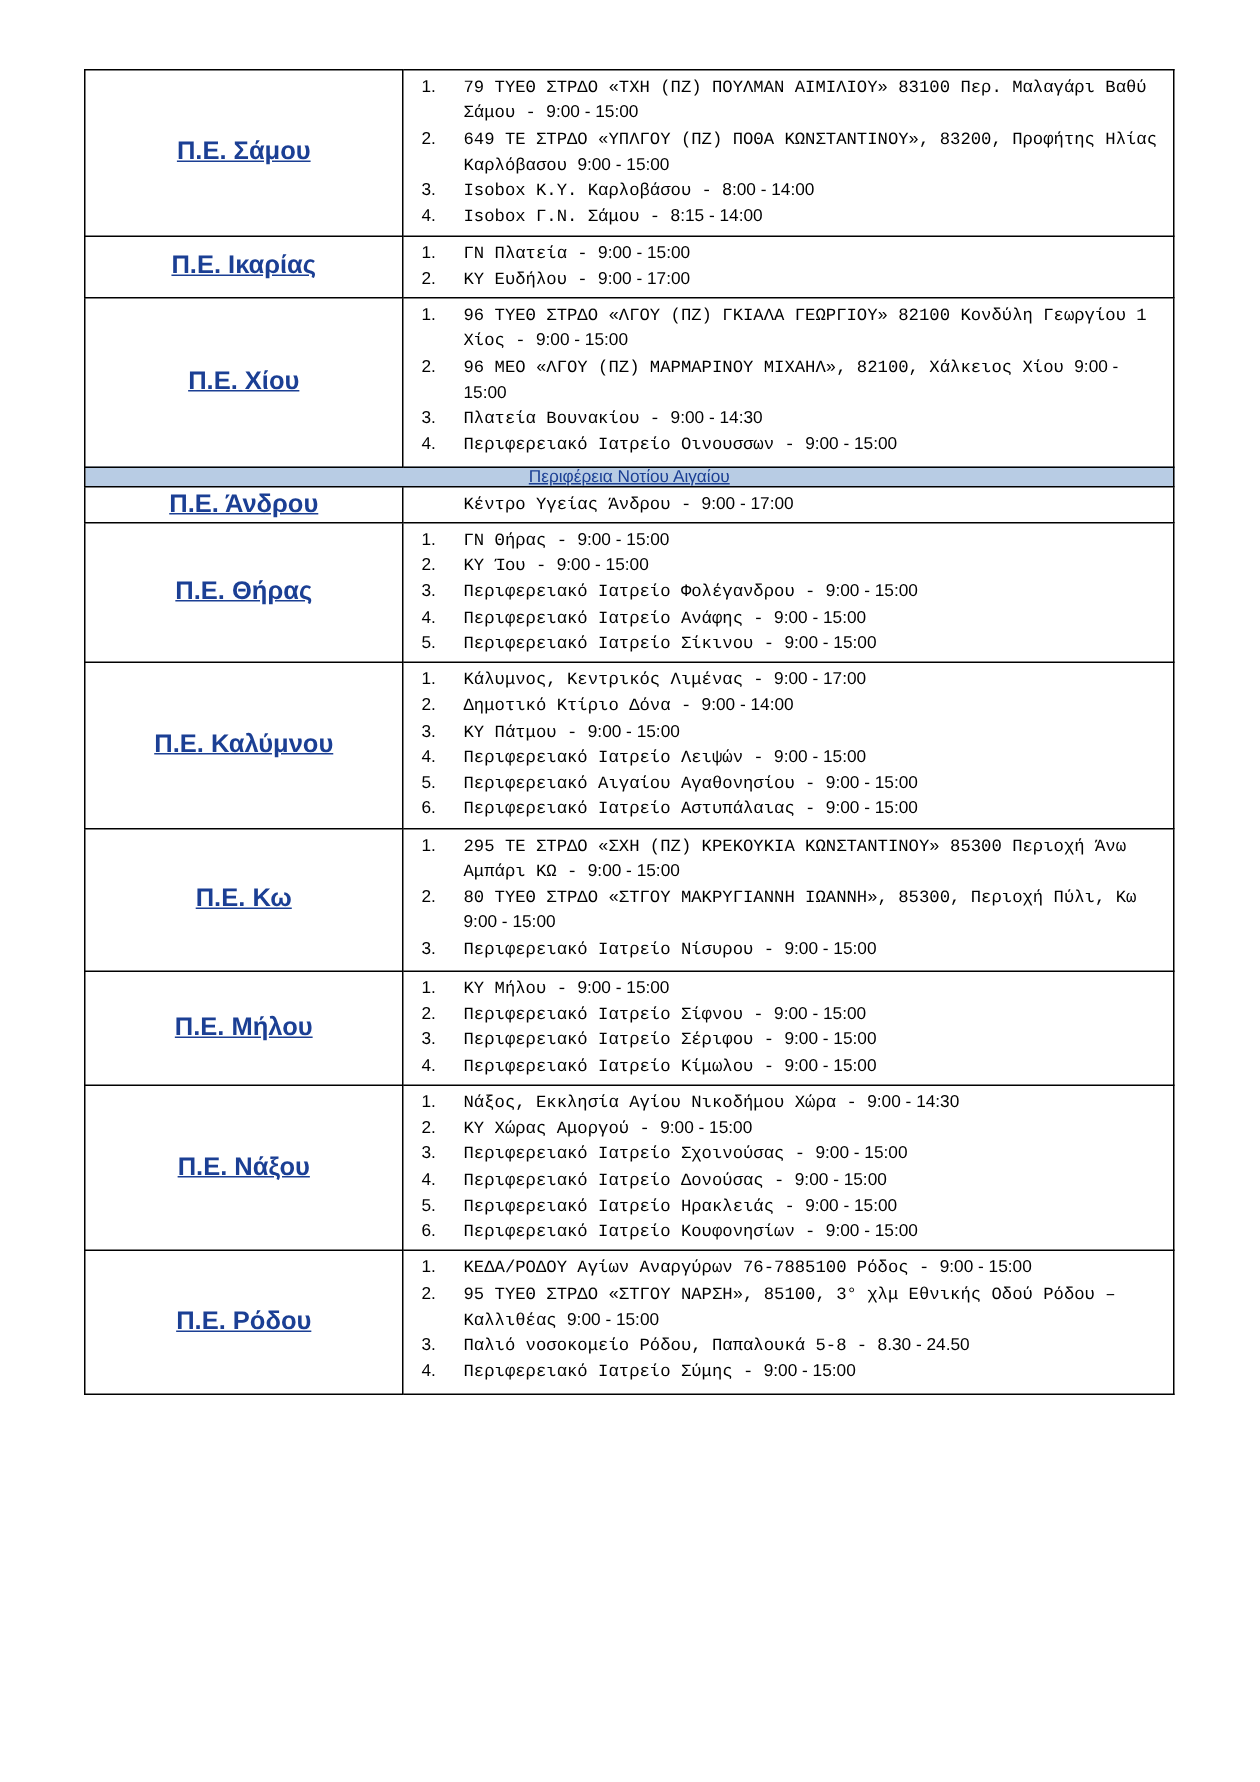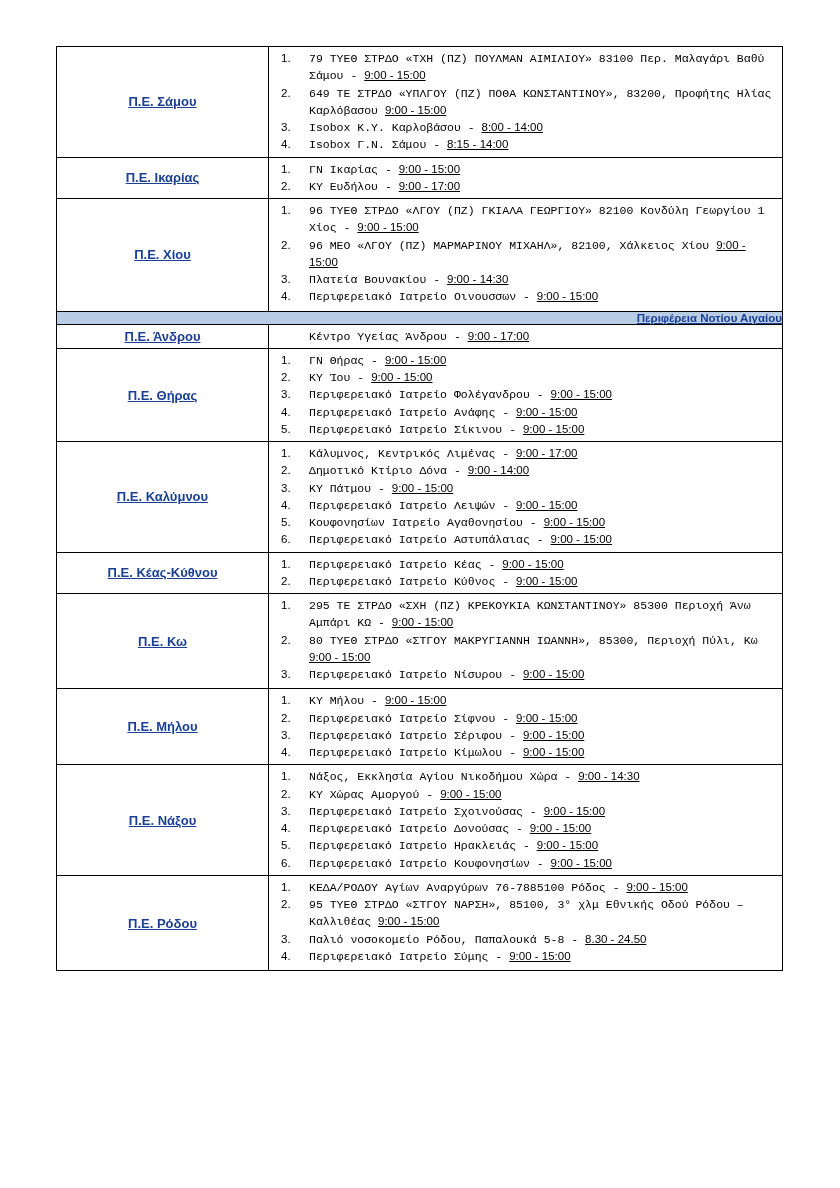--- a/index.html
+++ b/index.html
@@ -31,38 +31,38 @@
     padding: 0;
   }
   col.c-region { width: 212px; }
   col.c-list { width: 514px; }
 
   .region-cell {
     text-align: center;
     padding: 4px 6px;
   }
   .region-label {
-    font-size: 13px;
+    font-size: 17px;
     color: #1b3f94;
     font-weight: bold;
     text-decoration: underline;
     line-height: 1.35;
     display: inline-block;
   }
 
   .section-row td {
     background: #b8cce4;
     padding: 3px 6px;
   }
   .section-title {
     font-size: 11.5px;
-    font-weight: bold;
+    font-weight: normal;
     color: #1b3f94;
     text-decoration: underline;
-    text-align: right;
+    text-align: center;
     display: block;
   }
 
   ol.items {
     list-style: none;
     margin: 0;
     padding: 3px 6px 3px 6px;
   }
   ol.items > li {
     position: relative;
@@ -71,21 +71,21 @@
     padding-left: 34px;
     margin: 0 0 0 0;
   }
   ol.items > li .num {
     position: absolute;
     left: 6px;
     top: 0;
     width: 20px;
     text-align: left;
   }
-  .u { text-decoration: underline; }
+  .u { }
   .txt { display: inline; font-family: Liberation Mono, monospace; }
   .spacious > li { margin-bottom: 7px; }
   .spacious > li:last-child { margin-bottom: 0; }
   .roomy > li { margin-bottom: 14px; }
   .roomy > li:last-child { margin-bottom: 2px; }
 </style>
 </head>
 <body>
 
 <div class="page">
@@ -103,21 +103,21 @@
               <li><span class="num">2.</span><span class="txt">649 ΤΕ ΣΤΡΔΟ «ΥΠΛΓΟΥ (ΠΖ) ΠΟΘΑ ΚΩΝΣΤΑΝΤΙΝΟΥ», 83200, Προφήτης Ηλίας Καρλόβασου </span><span class="u">9:00 - 15:00</span></li>
               <li><span class="num">3.</span><span class="txt">Isobox Κ.Υ. Καρλοβάσου - </span><span class="u">8:00 - 14:00</span></li>
               <li><span class="num">4.</span><span class="txt">Isobox Γ.Ν. Σάμου - </span><span class="u">8:15 - 14:00</span></li>
             </ol>
           </td>
         </tr>
         <tr>
           <td class="region-cell"><span class="region-label">Π.Ε. Ικαρίας</span></td>
           <td>
             <ol class="items">
-              <li><span class="num">1.</span><span class="txt">ΓΝ Ικαρίας - </span><span class="u">9:00 - 15:00</span></li>
+              <li><span class="num">1.</span><span class="txt">ΓΝ Πλατεία - </span><span class="u">9:00 - 15:00</span></li>
               <li><span class="num">2.</span><span class="txt">ΚΥ Ευδήλου - </span><span class="u">9:00 - 17:00</span></li>
             </ol>
           </td>
         </tr>
         <tr>
           <td class="region-cell"><span class="region-label">Π.Ε. Χίου</span></td>
           <td>
             <ol class="items roomy">
               <li><span class="num">1.</span><span class="txt">96 ΤΥΕΘ ΣΤΡΔΟ «ΛΓΟΥ (ΠΖ) ΓΚΙΑΛΑ ΓΕΩΡΓΙΟΥ» 82100 Κονδύλη Γεωργίου 1 Χίος - </span><span class="u">9:00 - 15:00</span></li>
               <li><span class="num">2.</span><span class="txt">96 ΜΕΟ «ΛΓΟΥ (ΠΖ) ΜΑΡΜΑΡΙΝΟΥ ΜΙΧΑΗΛ», 82100, Χάλκειος Χίου </span><span class="u">9:00 - 15:00</span></li>
@@ -152,31 +152,22 @@
           </td>
         </tr>
         <tr>
           <td class="region-cell"><span class="region-label">Π.Ε. Καλύμνου</span></td>
           <td>
             <ol class="items spacious">
               <li><span class="num">1.</span><span class="txt">Κάλυμνος, Κεντρικός Λιμένας - </span><span class="u">9:00 - 17:00</span></li>
               <li><span class="num">2.</span><span class="txt">Δημοτικό Κτίριο Δόνα - </span><span class="u">9:00 - 14:00</span></li>
               <li><span class="num">3.</span><span class="txt">ΚΥ Πάτμου - </span><span class="u">9:00 - 15:00</span></li>
               <li><span class="num">4.</span><span class="txt">Περιφερειακό Ιατρείο Λειψών - </span><span class="u">9:00 - 15:00</span></li>
-              <li><span class="num">5.</span><span class="txt">Κουφονησίων Ιατρείο Αγαθονησίου - </span><span class="u">9:00 - 15:00</span></li>
+              <li><span class="num">5.</span><span class="txt">Περιφερειακό Αιγαίου Αγαθονησίου - </span><span class="u">9:00 - 15:00</span></li>
               <li><span class="num">6.</span><span class="txt">Περιφερειακό Ιατρείο Αστυπάλαιας - </span><span class="u">9:00 - 15:00</span></li>
-            </ol>
-          </td>
-        </tr>
-        <tr>
-          <td class="region-cell"><span class="region-label">Π.Ε. Κέας-Κύθνου</span></td>
-          <td>
-            <ol class="items">
-              <li><span class="num">1.</span><span class="txt">Περιφερειακό Ιατρείο Κέας - </span><span class="u">9:00 - 15:00</span></li>
-              <li><span class="num">2.</span><span class="txt">Περιφερειακό Ιατρείο Κύθνος - </span><span class="u">9:00 - 15:00</span></li>
             </ol>
           </td>
         </tr>
         <tr>
           <td class="region-cell"><span class="region-label">Π.Ε. Κω</span></td>
           <td>
             <ol class="items roomy">
               <li><span class="num">1.</span><span class="txt">295 ΤΕ ΣΤΡΔΟ «ΣΧΗ (ΠΖ) ΚΡΕΚΟΥΚΙΑ ΚΩΝΣΤΑΝΤΙΝΟΥ» 85300 Περιοχή Άνω Αμπάρι ΚΩ - </span><span class="u">9:00 - 15:00</span></li>
               <li><span class="num">2.</span><span class="txt">80 ΤΥΕΘ ΣΤΡΔΟ «ΣΤΓΟΥ ΜΑΚΡΥΓΙΑΝΝΗ ΙΩΑΝΝΗ», 85300, Περιοχή Πύλι, Κω </span><span class="u">9:00 - 15:00</span></li>
               <li><span class="num">3.</span><span class="txt">Περιφερειακό Ιατρείο Νίσυρου - </span><span class="u">9:00 - 15:00</span></li>

